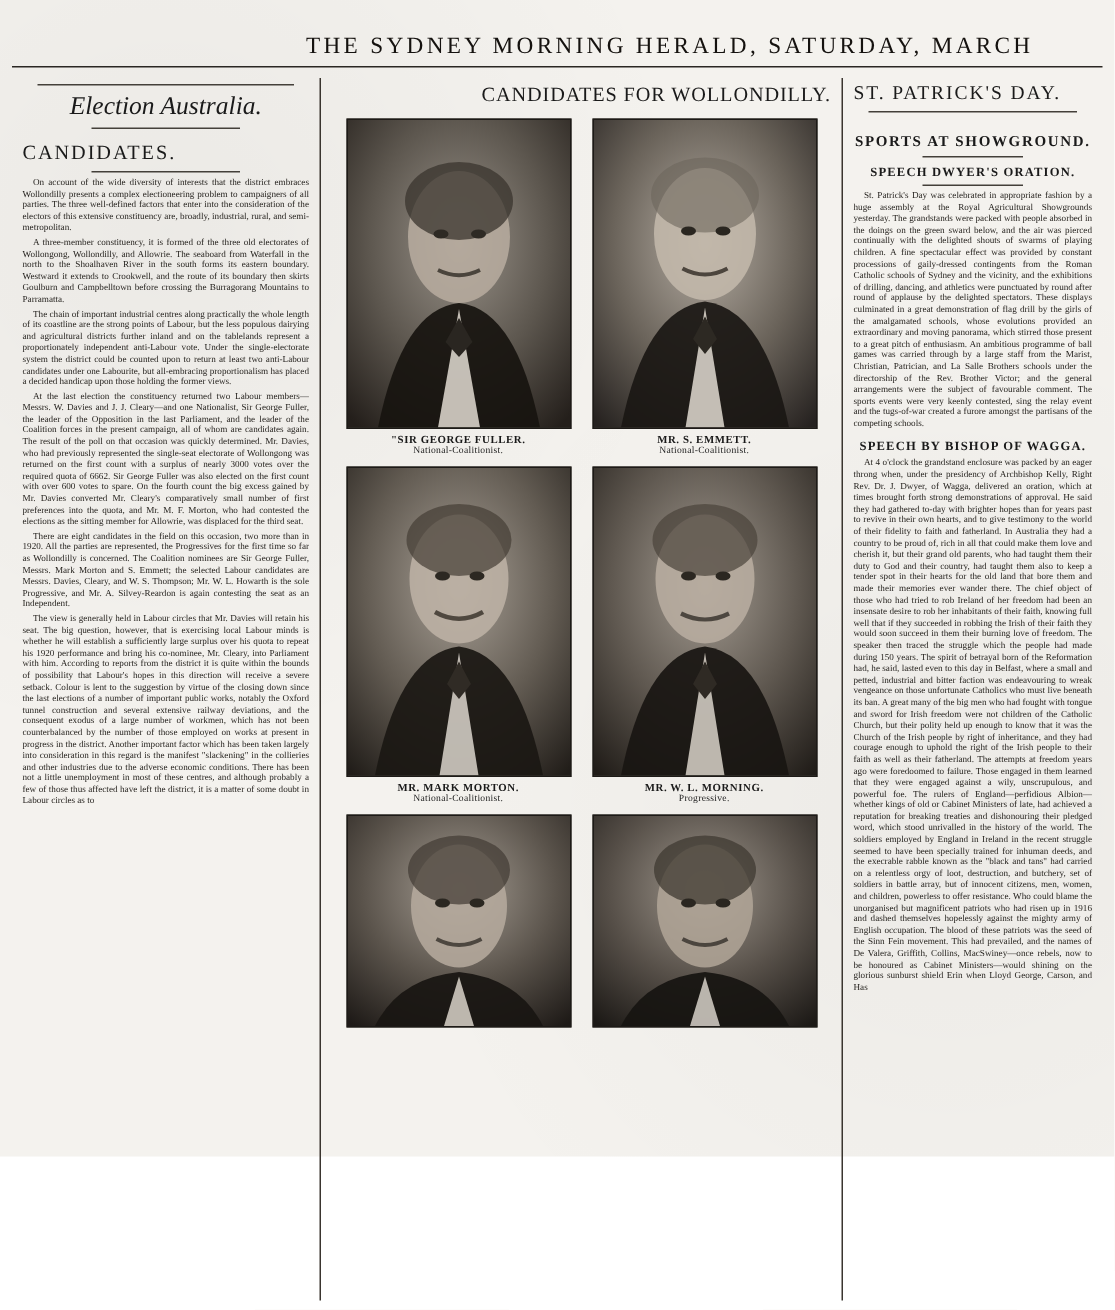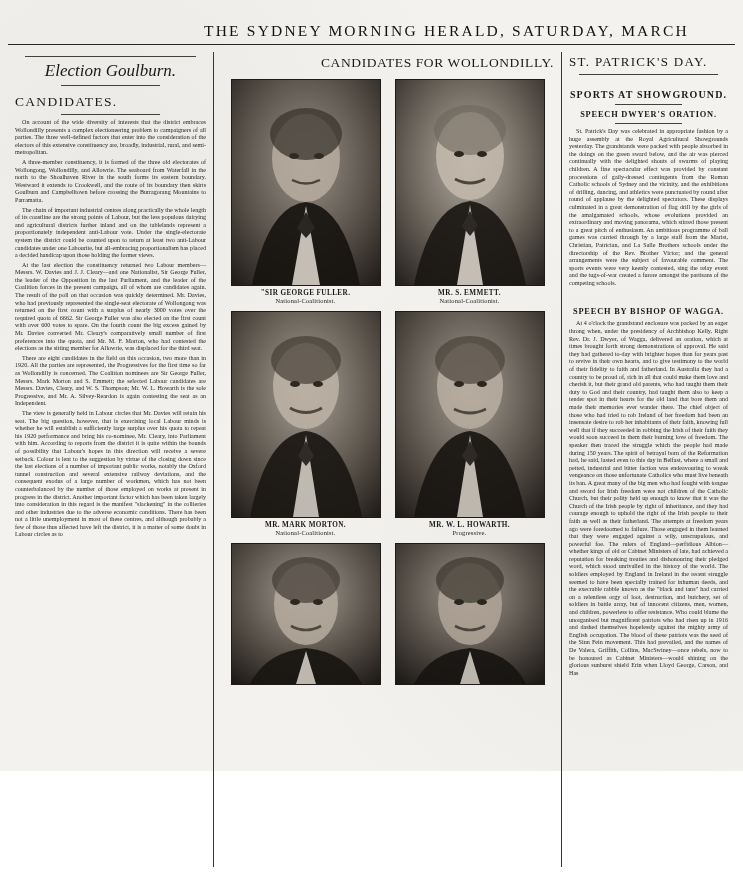--- a/index.html
+++ b/index.html
@@ -179,21 +179,21 @@
 
   <div class="masthead">
     <span class="masthead-inner">THE  SYDNEY  MORNING  HERALD,  SATURDAY,  MARCH</span>
   </div>
   <div class="rule-top"></div>
 
   <div class="columns">
 
     <div class="col col-left">
       <hr class="hr-thin">
-      <h2 class="hdr2">Election Goulburn.</h2>
+      <h2 class="hdr2">Election Australia.</h2>
       <hr class="hr-short">
       <h3 class="hdr3">CANDIDATES.</h3>
       <hr class="hr-short">
       <div class="body-text">
         <p>On account of the wide diversity of interests that the district embraces Wollondilly presents a complex electioneering problem to campaigners of all parties. The three well-defined factors that enter into the consideration of the electors of this extensive constituency are, broadly, industrial, rural, and semi-metropolitan.</p>
         <p>A three-member constituency, it is formed of the three old electorates of Wollongong, Wollondilly, and Allowrie. The seaboard from Waterfall in the north to the Shoalhaven River in the south forms its eastern boundary. Westward it extends to Crookwell, and the route of its boundary then skirts Goulburn and Campbelltown before crossing the Burragorang Mountains to Parramatta.</p>
         <p>The chain of important industrial centres along practically the whole length of its coastline are the strong points of Labour, but the less populous dairying and agricultural districts further inland and on the tablelands represent a proportionately independent anti-Labour vote. Under the single-electorate system the district could be counted upon to return at least two anti-Labour candidates under one Labourite, but all-embracing proportionalism has placed a decided handicap upon those holding the former views.</p>
         <p>At the last election the constituency returned two Labour members—Messrs. W. Davies and J. J. Cleary—and one Nationalist, Sir George Fuller, the leader of the Opposition in the last Parliament, and the leader of the Coalition forces in the present campaign, all of whom are candidates again. The result of the poll on that occasion was quickly determined. Mr. Davies, who had previously represented the single-seat electorate of Wollongong was returned on the first count with a surplus of nearly 3000 votes over the required quota of 6662. Sir George Fuller was also elected on the first count with over 600 votes to spare. On the fourth count the big excess gained by Mr. Davies converted Mr. Cleary's comparatively small number of first preferences into the quota, and Mr. M. F. Morton, who had contested the elections as the sitting member for Allowrie, was displaced for the third seat.</p>
         <p>There are eight candidates in the field on this occasion, two more than in 1920. All the parties are represented, the Progressives for the first time so far as Wollondilly is concerned. The Coalition nominees are Sir George Fuller, Messrs. Mark Morton and S. Emmett; the selected Labour candidates are Messrs. Davies, Cleary, and W. S. Thompson; Mr. W. L. Howarth is the sole Progressive, and Mr. A. Silvey-Reardon is again contesting the seat as an Independent.</p>
         <p>The view is generally held in Labour circles that Mr. Davies will retain his seat. The big question, however, that is exercising local Labour minds is whether he will establish a sufficiently large surplus over his quota to repeat his 1920 performance and bring his co-nominee, Mr. Cleary, into Parliament with him. According to reports from the district it is quite within the bounds of possibility that Labour's hopes in this direction will receive a severe setback. Colour is lent to the suggestion by virtue of the closing down since the last elections of a number of important public works, notably the Oxford tunnel construction and several extensive railway deviations, and the consequent exodus of a large number of workmen, which has not been counterbalanced by the number of those employed on works at present in progress in the district. Another important factor which has been taken largely into consideration in this regard is the manifest "slackening" in the collieries and other industries due to the adverse economic conditions. There has been not a little unemployment in most of these centres, and although probably a few of those thus affected have left the district, it is a matter of some doubt in Labour circles as to</p>
@@ -295,21 +295,21 @@
               <ellipse cx="74" cy="74" rx="33" ry="43" fill="#b9aea1" opacity="0.87"></ellipse>
               <ellipse cx="74" cy="48" rx="35" ry="24" fill="#4a433a" opacity="0.7"></ellipse>
               <path d="M18 205 Q34 124 74 119 Q114 124 130 205 Z" fill="#191612" opacity="0.93"></path>
               <path d="M74 123 L61 205 L87 205 Z" fill="#eae4da" opacity="0.78"></path>
               <path d="M74 129 l-8 15 l8 10 l8 -10 z" fill="#2f2a24"></path>
               <ellipse cx="63" cy="72" rx="5" ry="3" fill="#2b2721"></ellipse>
               <ellipse cx="86" cy="72" rx="5" ry="3" fill="#2b2721"></ellipse>
               <path d="M58 97 q16 8 32 0" stroke="#4d4740" stroke-width="2.8" fill="none"></path>
             </svg>
           </div>
-          <div class="cap-name">MR. W. L. HOWARTH.</div>
+          <div class="cap-name">MR. W. L. MORNING.</div>
           <div class="cap-party">Progressive.</div>
         </div>
 
         <div class="photo-cell">
           <div class="photo" style="height:140px">
             <svg class="vig" viewBox="0 0 148 140" preserveAspectRatio="none">
               <defs>
                 <radialGradient id="g5" cx="50%" cy="35%" r="80%">
                   <stop offset="0%" stop-color="#a49c92"></stop>
                   <stop offset="55%" stop-color="#5a534b"></stop>
@@ -360,21 +360,21 @@
     <div class="col col-right">
       <h2 class="hdr3" style="font-size:13px;margin-top:2px">ST. PATRICK'S DAY.</h2>
       <hr class="hr-thin">
       <h3 class="hdr-small">SPORTS AT SHOWGROUND.</h3>
       <hr class="hr-short">
       <h4 class="hdr-smaller">SPEECH DWYER'S ORATION.</h4>
       <hr class="hr-short">
       <div class="body-text">
         <p>St. Patrick's Day was celebrated in appropriate fashion by a huge assembly at the Royal Agricultural Showgrounds yesterday. The grandstands were packed with people absorbed in the doings on the green sward below, and the air was pierced continually with the delighted shouts of swarms of playing children. A fine spectacular effect was provided by constant processions of gaily-dressed contingents from the Roman Catholic schools of Sydney and the vicinity, and the exhibitions of drilling, dancing, and athletics were punctuated by round after round of applause by the delighted spectators. These displays culminated in a great demonstration of flag drill by the girls of the amalgamated schools, whose evolutions provided an extraordinary and moving panorama, which stirred those present to a great pitch of enthusiasm. An ambitious programme of ball games was carried through by a large staff from the Marist, Christian, Patrician, and La Salle Brothers schools under the directorship of the Rev. Brother Victor; and the general arrangements were the subject of favourable comment. The sports events were very keenly contested, sing the relay event and the tugs-of-war created a furore amongst the partisans of the competing schools.</p>
       </div>
-      <h4 class="hdr-smaller" style="margin-top:20px">SPEECH BY BISHOP OF WAGGA.</h4>
+      <h4 class="hdr-smaller" style="margin-top:6px">SPEECH BY BISHOP OF WAGGA.</h4>
       <div class="body-text">
         <p>At 4 o'clock the grandstand enclosure was packed by an eager throng when, under the presidency of Archbishop Kelly, Right Rev. Dr. J. Dwyer, of Wagga, delivered an oration, which at times brought forth strong demonstrations of approval. He said they had gathered to-day with brighter hopes than for years past to revive in their own hearts, and to give testimony to the world of their fidelity to faith and fatherland. In Australia they had a country to be proud of, rich in all that could make them love and cherish it, but their grand old parents, who had taught them their duty to God and their country, had taught them also to keep a tender spot in their hearts for the old land that bore them and made their memories ever wander there. The chief object of those who had tried to rob Ireland of her freedom had been an insensate desire to rob her inhabitants of their faith, knowing full well that if they succeeded in robbing the Irish of their faith they would soon succeed in them their burning love of freedom. The speaker then traced the struggle which the people had made during 150 years. The spirit of betrayal born of the Reformation had, he said, lasted even to this day in Belfast, where a small and petted, industrial and bitter faction was endeavouring to wreak vengeance on those unfortunate Catholics who must live beneath its ban. A great many of the big men who had fought with tongue and sword for Irish freedom were not children of the Catholic Church, but their polity held up enough to know that it was the Church of the Irish people by right of inheritance, and they had courage enough to uphold the right of the Irish people to their faith as well as their fatherland. The attempts at freedom years ago were foredoomed to failure. Those engaged in them learned that they were engaged against a wily, unscrupulous, and powerful foe. The rulers of England—perfidious Albion—whether kings of old or Cabinet Ministers of late, had achieved a reputation for breaking treaties and dishonouring their pledged word, which stood unrivalled in the history of the world. The soldiers employed by England in Ireland in the recent struggle seemed to have been specially trained for inhuman deeds, and the execrable rabble known as the "black and tans" had carried on a relentless orgy of loot, destruction, and butchery, set of soldiers in battle array, but of innocent citizens, men, women, and children, powerless to offer resistance. Who could blame the unorganised but magnificent patriots who had risen up in 1916 and dashed themselves hopelessly against the mighty army of English occupation. The blood of these patriots was the seed of the Sinn Fein movement. This had prevailed, and the names of De Valera, Griffith, Collins, MacSwiney—once rebels, now to be honoured as Cabinet Ministers—would shining on the glorious sunburst shield Erin when Lloyd George, Carson, and Has</p>
       </div>
     </div>
 
   </div>
 
   <div class="tiny-note"></div>
 </div>
 

